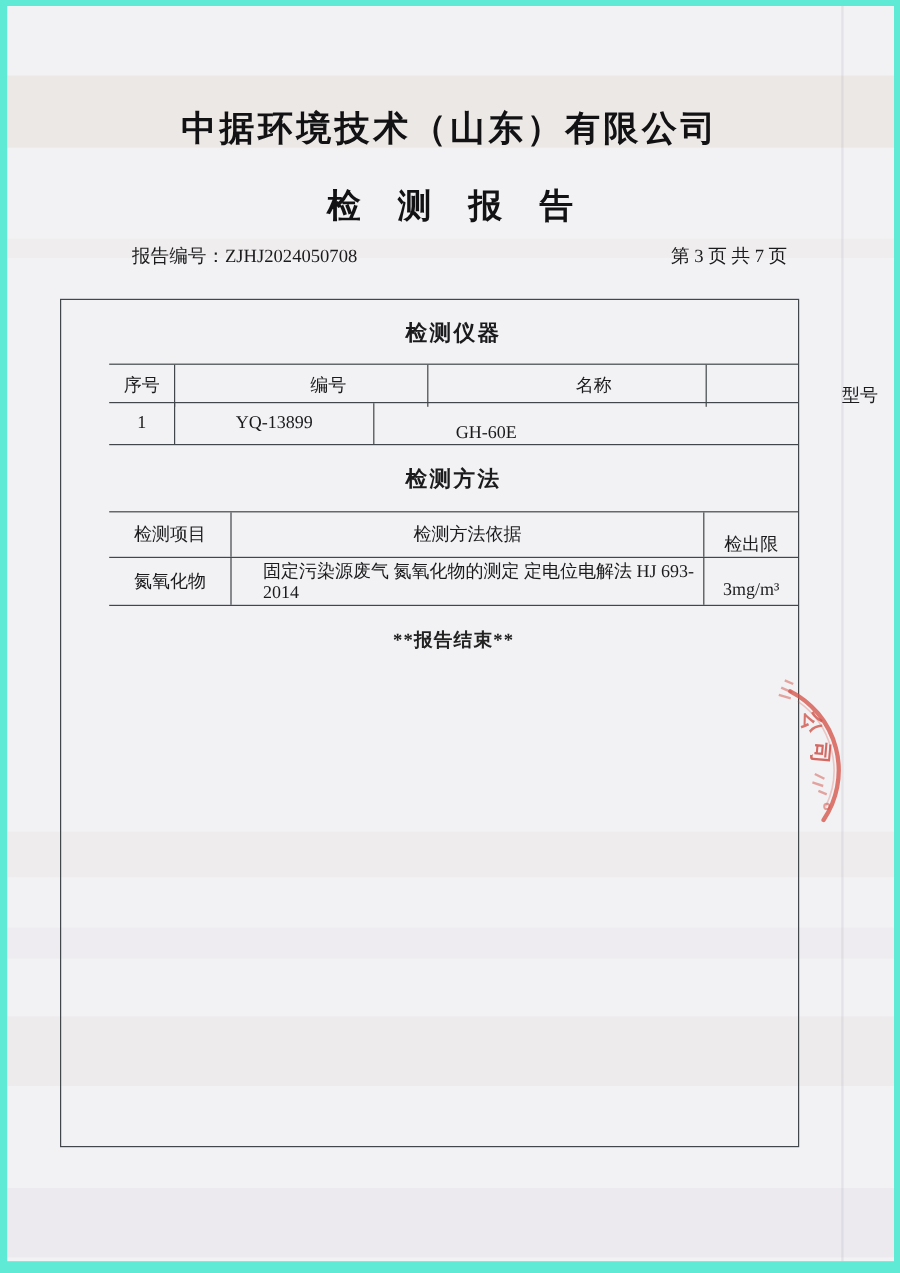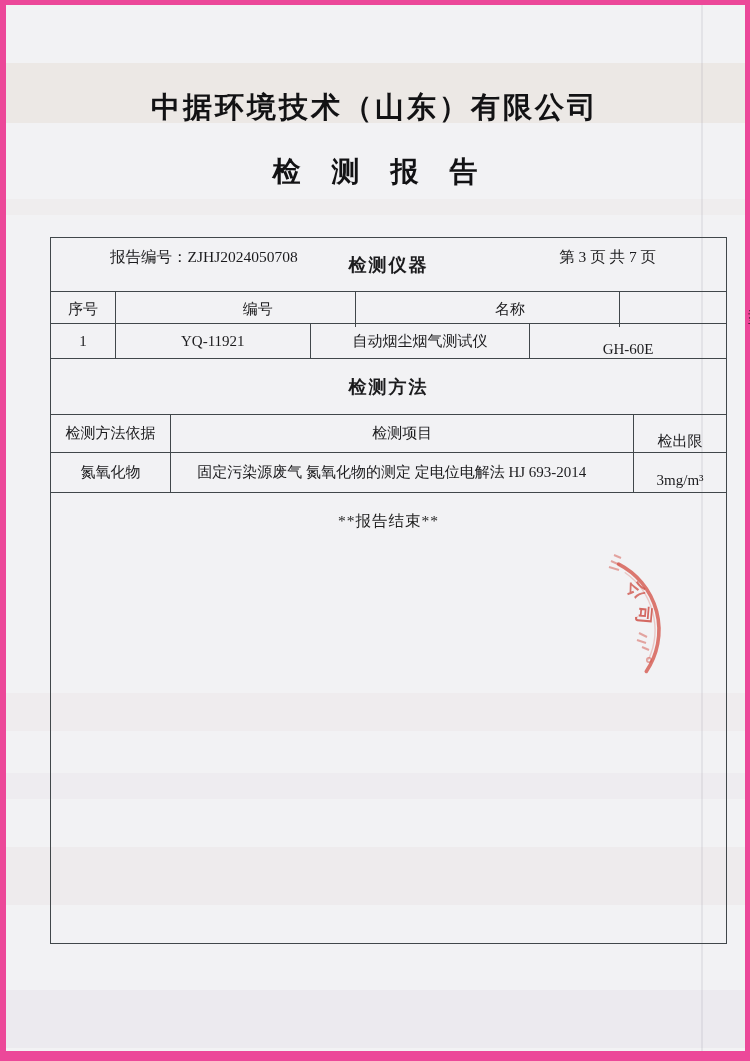--- a/index.html
+++ b/index.html
@@ -1,18 +1,18 @@
 <!DOCTYPE html>
 <html><head>
 <meta charset="utf-8">
 <style>
   html,body{margin:0;padding:0;}
   .screen{
     position:relative;width:750px;height:1061px;overflow:hidden;
-    background:#ec4899;
+    background:#5eead4;
     font-family:"Liberation Serif","DejaVu Serif",serif;
     color:#1b1b1d;
   }
   .paper{
     position:absolute;left:6px;top:5px;width:739px;height:1046px;
     background:#f2f2f4;
   }
   .band{position:absolute;left:0;width:100%;pointer-events:none;}
   .crease{position:absolute;top:0;bottom:0;width:2px;background:rgba(120,125,140,.12);pointer-events:none;}
   .company-title{
@@ -20,26 +20,26 @@
     font-size:29px;font-weight:700;letter-spacing:3px;color:#121214;
   }
   .doc-title{
     position:absolute;top:153px;left:0;width:100%;text-align:center;
     font-size:28px;font-weight:700;letter-spacing:12px;text-indent:12px;color:#121214;
   }
   .meta-row{
     position:absolute;top:203px;left:110px;width:546px;
     display:flex;justify-content:space-between;align-items:center;
     font-size:15.5px;
-    margin-top:44px;
   }
   .report-table{
-    position:absolute;left:50px;top:237px;width:677px;
+    position:absolute;left:50px;top:249px;width:616px;
     border:1.5px solid #41474a;box-sizing:border-box;
     font-size:15px;
+    padding-left:40px;
   }
   .t-title{
     height:54px;display:flex;align-items:center;justify-content:center;
     font-size:18px;font-weight:700;letter-spacing:2px;
     border-bottom:1.5px solid #41474a;box-sizing:border-box;
   }
   .t-title.method{height:56px;}
   .t-row{display:grid;border-bottom:1.5px solid #41474a;box-sizing:border-box;}
   .t-row.inst{grid-template-columns:9.6% 28.9% 32.5% 29%;}
   .t-row.meth{grid-template-columns:17.8% 68.6% 13.6%;}
@@ -50,21 +50,21 @@
   .cell{
     display:flex;align-items:center;justify-content:center;
     border-right:1.5px solid #41474a;box-sizing:border-box;
     padding:0 4px;text-align:center;
   }
   .cell:last-child{border-right:none;margin-top:16px;}
   .cell.left{justify-content:flex-start;text-align:left;padding-left:10px;margin-left:16px;}
   .tail-row{position:relative;height:450px;border-bottom:none;}
   .end-note{
     position:absolute;top:18px;left:0;width:100%;text-align:center;
-    font-size:15.5px;letter-spacing:1px;color:#222;
+    font-size:15.5px;letter-spacing:1px;color:#222;font-weight:bold;
   }
   .stamp{position:absolute;left:508px;top:48px;pointer-events:none;}
   .stamp text{
     font-family:"Liberation Serif","DejaVu Serif",serif;
     font-weight:700;fill:#cf5249;
   }
 </style>
 </head>
 <body>
 
@@ -94,30 +94,29 @@
 
     <div class="t-row inst hdr-inst">
       <div class="cell">序号</div>
       <div class="cell">编号</div>
       <div class="cell">名称</div>
       <div class="cell">型号</div>
     </div>
 
     <div class="t-row inst data-inst">
       <div class="cell">1</div>
-      <div class="cell">YQ-11921</div>
-      <div class="cell">自动烟尘烟气测试仪</div>
+      <div class="cell">YQ-13899</div>
       <div class="cell">GH-60E</div>
     </div>
 
     <div class="t-title method">检测方法</div>
 
     <div class="t-row meth hdr-meth">
+      <div class="cell">检测项目</div>
       <div class="cell">检测方法依据</div>
-      <div class="cell">检测项目</div>
       <div class="cell">检出限</div>
     </div>
 
     <div class="t-row meth data-meth">
       <div class="cell">氮氧化物</div>
       <div class="cell left">固定污染源废气  氮氧化物的测定  定电位电解法 HJ 693-2014</div>
       <div class="cell">3mg/m³</div>
     </div>
 
     <div class="t-row tail-row">

